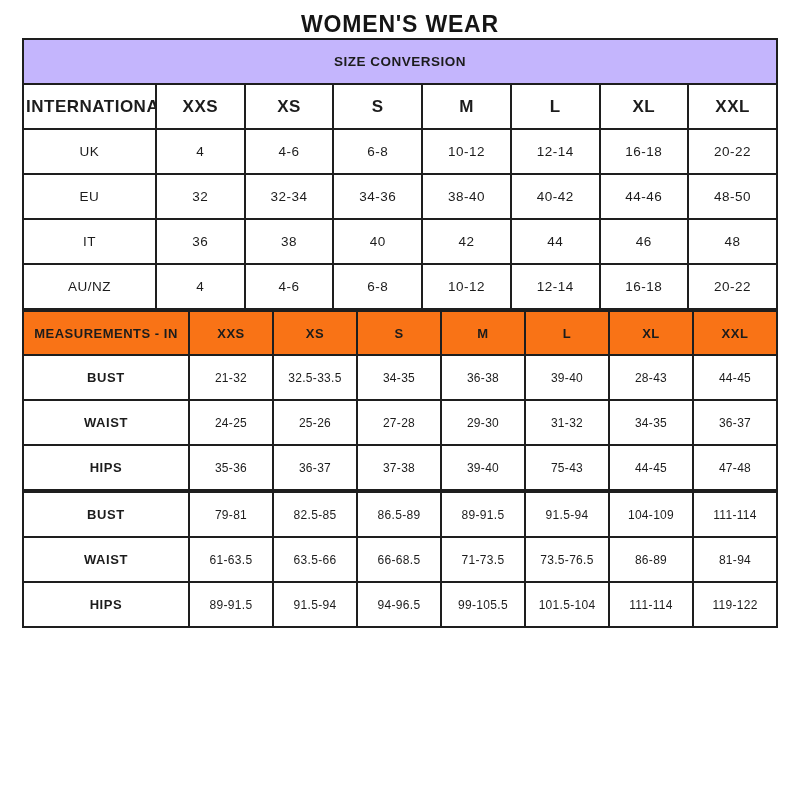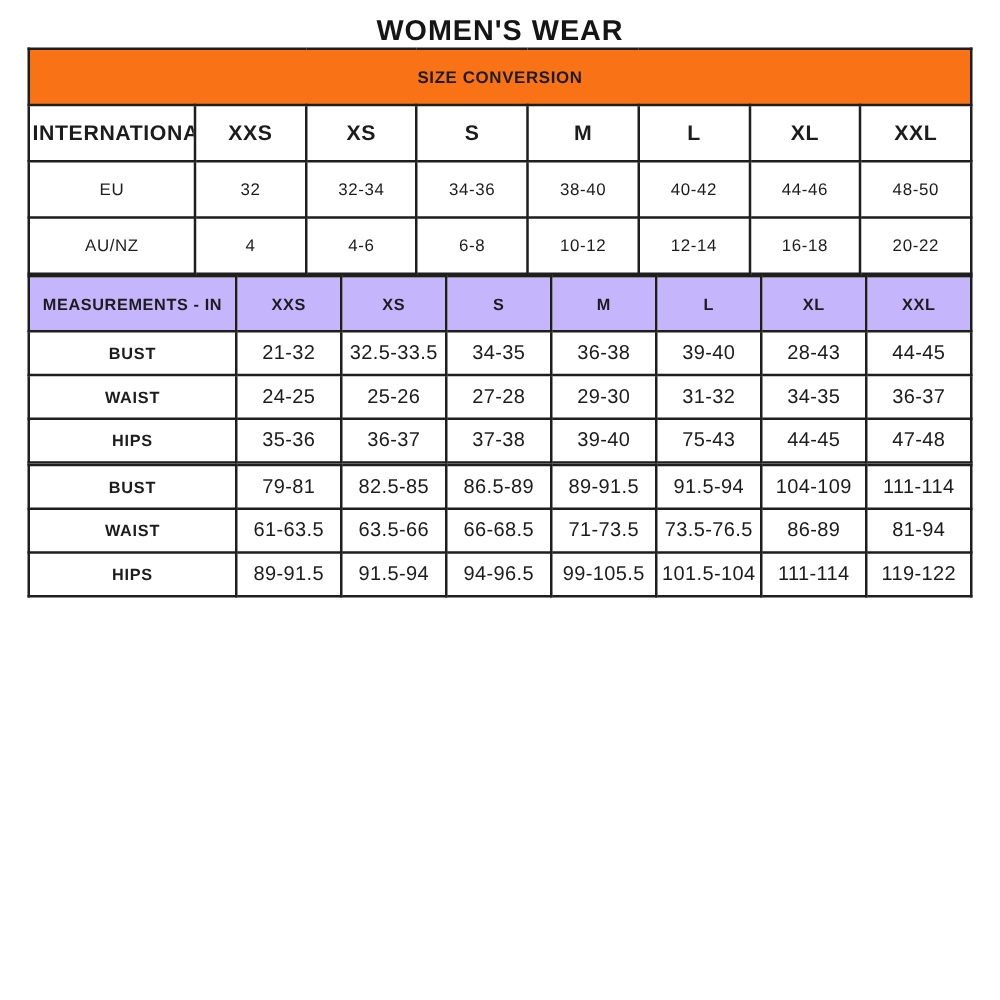--- a/index.html
+++ b/index.html
@@ -34,51 +34,51 @@
     padding: 0 2px;
     overflow: hidden;
     white-space: nowrap;
   }
   .tbl-conversion { width: 756px; margin-top: 11px; }
   .tbl-measure    { width: 756px; }
   .tbl-in { margin-top: 8px; }
   .tbl-cm { margin-top: 10px; }
 
   td.section-head {
-    background: #f97316;
+    background: #c4b5fd;
     font-weight: 700;
     font-size: 14px;
     letter-spacing: 0.6px;
     height: 41px;
   }
   .tbl-conversion tr { height: 45px; }
   .tbl-conversion tr.cols td {
     font-weight: 700;
     font-size: 17px;
     letter-spacing: 0.5px;
   }
   .tbl-conversion td {
     font-size: 13.5px;
     letter-spacing: 0.5px;
   }
-  .tbl-measure tr { height: 35px; }
+  .tbl-measure tr { height: 45px; }
   .tbl-measure tr.cols { height: 44px; }
   .tbl-measure td.gray {
-    background: #c4b5fd;
+    background: #f97316;
     font-weight: 700;
     font-size: 13px;
     letter-spacing: 0.5px;
   }
   .tbl-measure td.label {
     font-weight: 700;
     font-size: 13px;
     letter-spacing: 0.6px;
   }
   .tbl-measure td.val {
-    font-size: 16px;
+    font-size: 12px;
     letter-spacing: 0.3px;
   }
 </style>
 </head>
 <body>
 
 <div class="page">
 
   <h1 class="title">WOMEN'S WEAR</h1>
 
@@ -103,28 +103,48 @@
           <td>INTERNATIONAL</td>
           <td>XXS</td>
           <td>XS</td>
           <td>S</td>
           <td>M</td>
           <td>L</td>
           <td>XL</td>
           <td>XXL</td>
         </tr>
         <tr>
+          <td>UK</td>
+          <td>4</td>
+          <td>4-6</td>
+          <td>6-8</td>
+          <td>10-12</td>
+          <td>12-14</td>
+          <td>16-18</td>
+          <td>20-22</td>
+        </tr>
+        <tr>
           <td>EU</td>
           <td>32</td>
           <td>32-34</td>
           <td>34-36</td>
           <td>38-40</td>
           <td>40-42</td>
           <td>44-46</td>
           <td>48-50</td>
+        </tr>
+        <tr>
+          <td>IT</td>
+          <td>36</td>
+          <td>38</td>
+          <td>40</td>
+          <td>42</td>
+          <td>44</td>
+          <td>46</td>
+          <td>48</td>
         </tr>
         <tr>
           <td>AU/NZ</td>
           <td>4</td>
           <td>4-6</td>
           <td>6-8</td>
           <td>10-12</td>
           <td>12-14</td>
           <td>16-18</td>
           <td>20-22</td>

